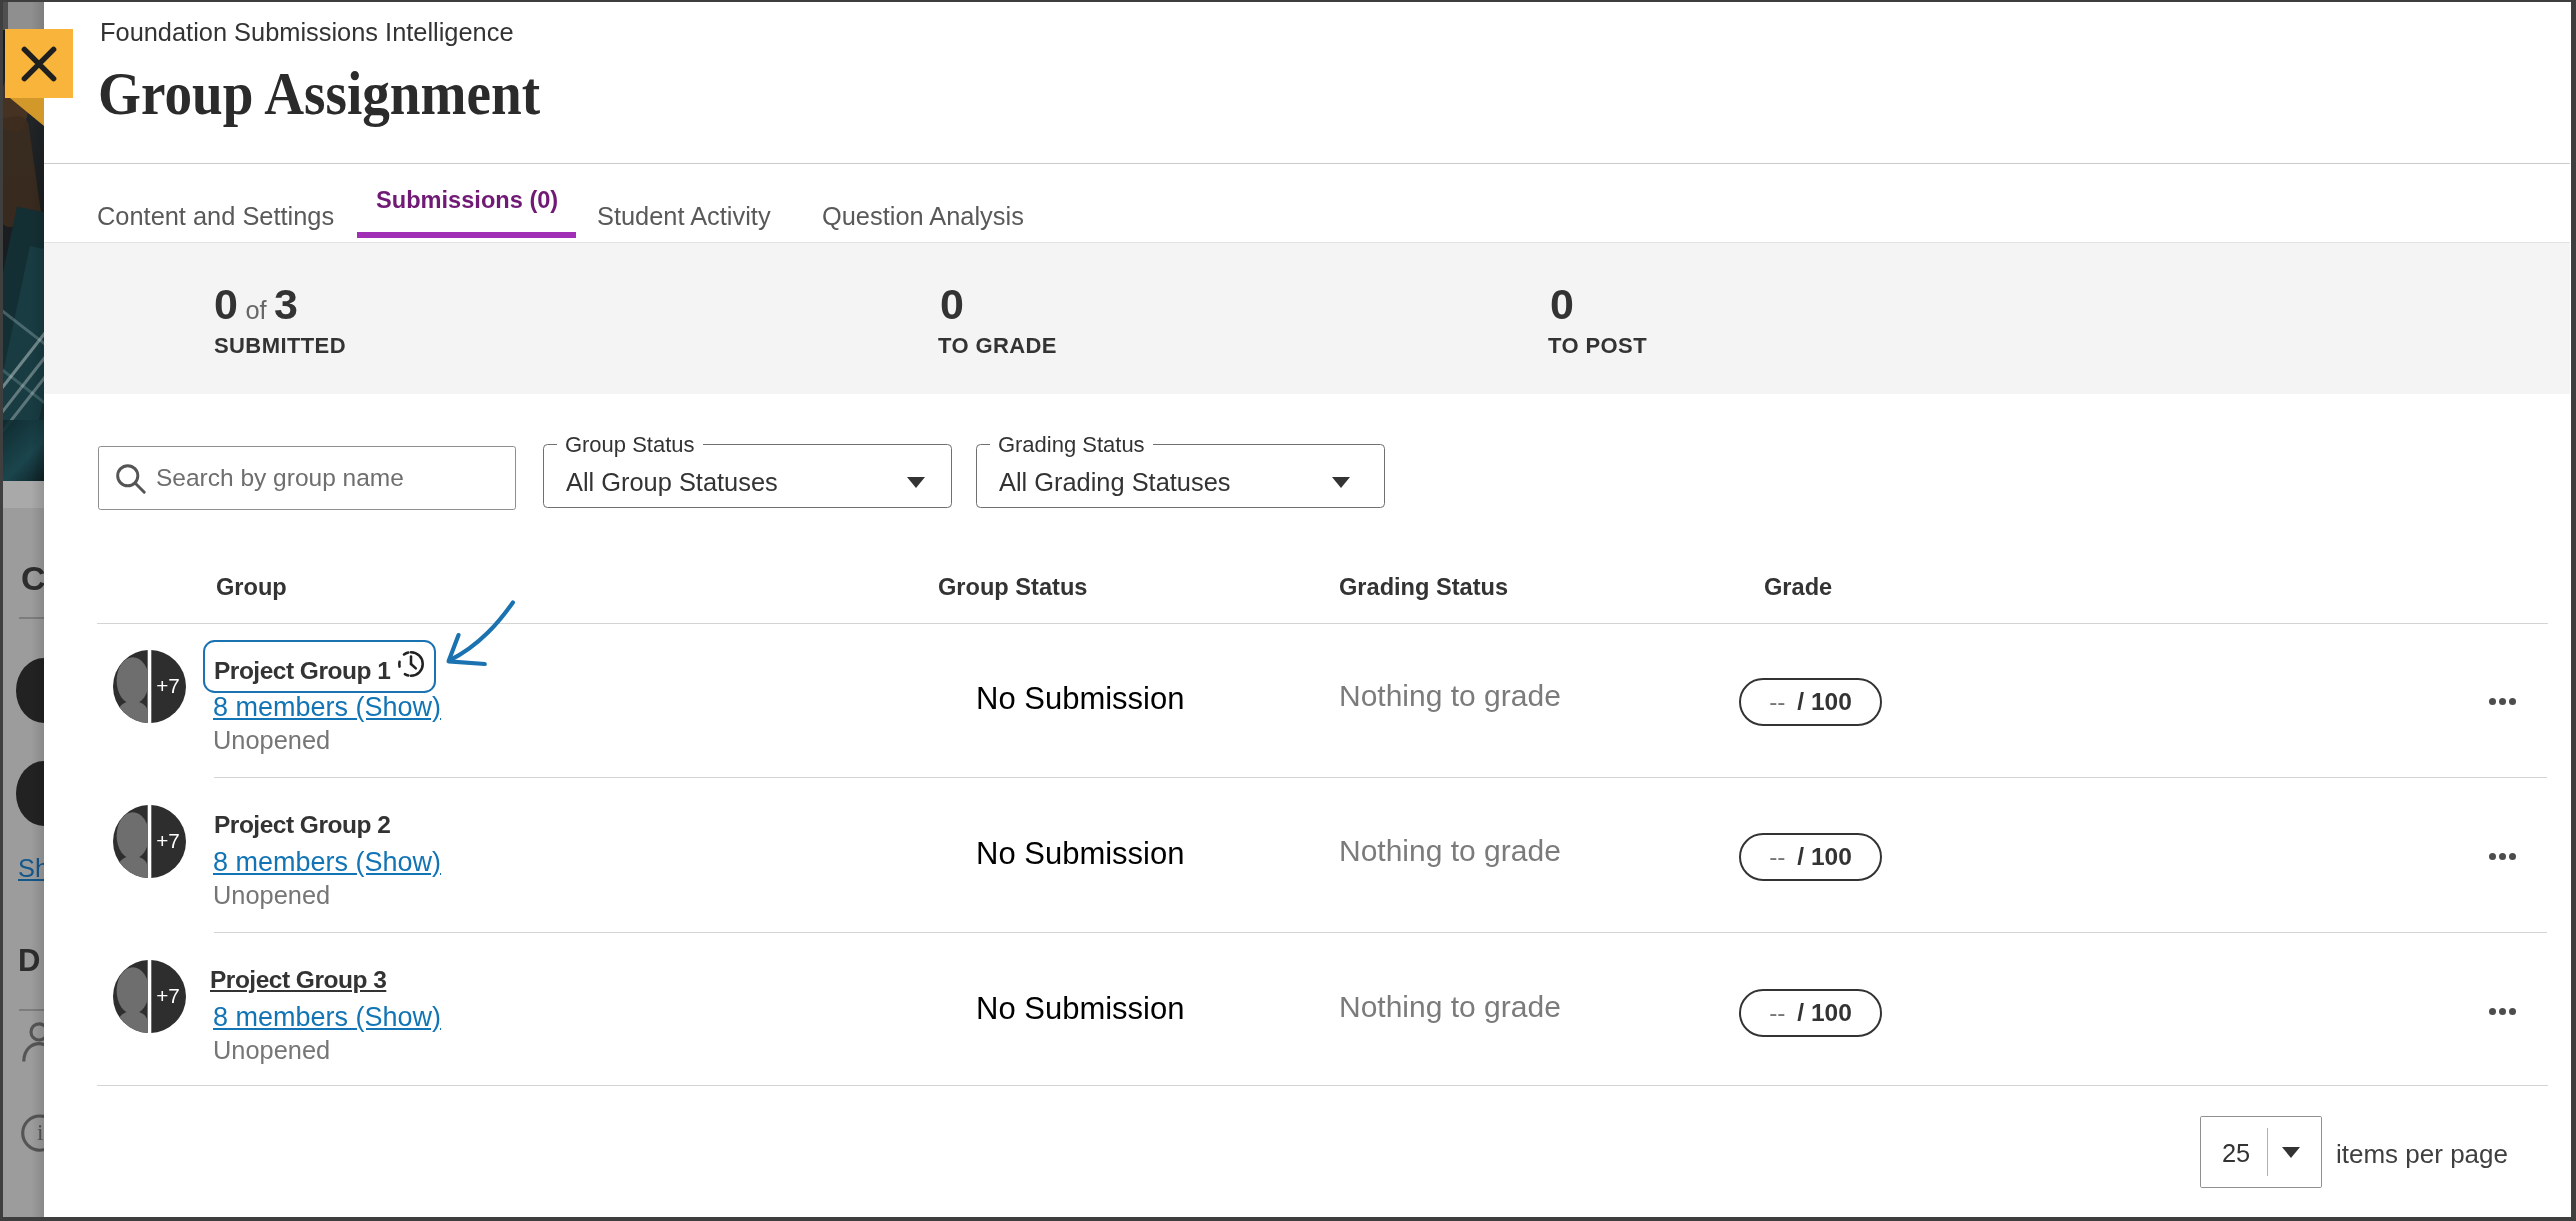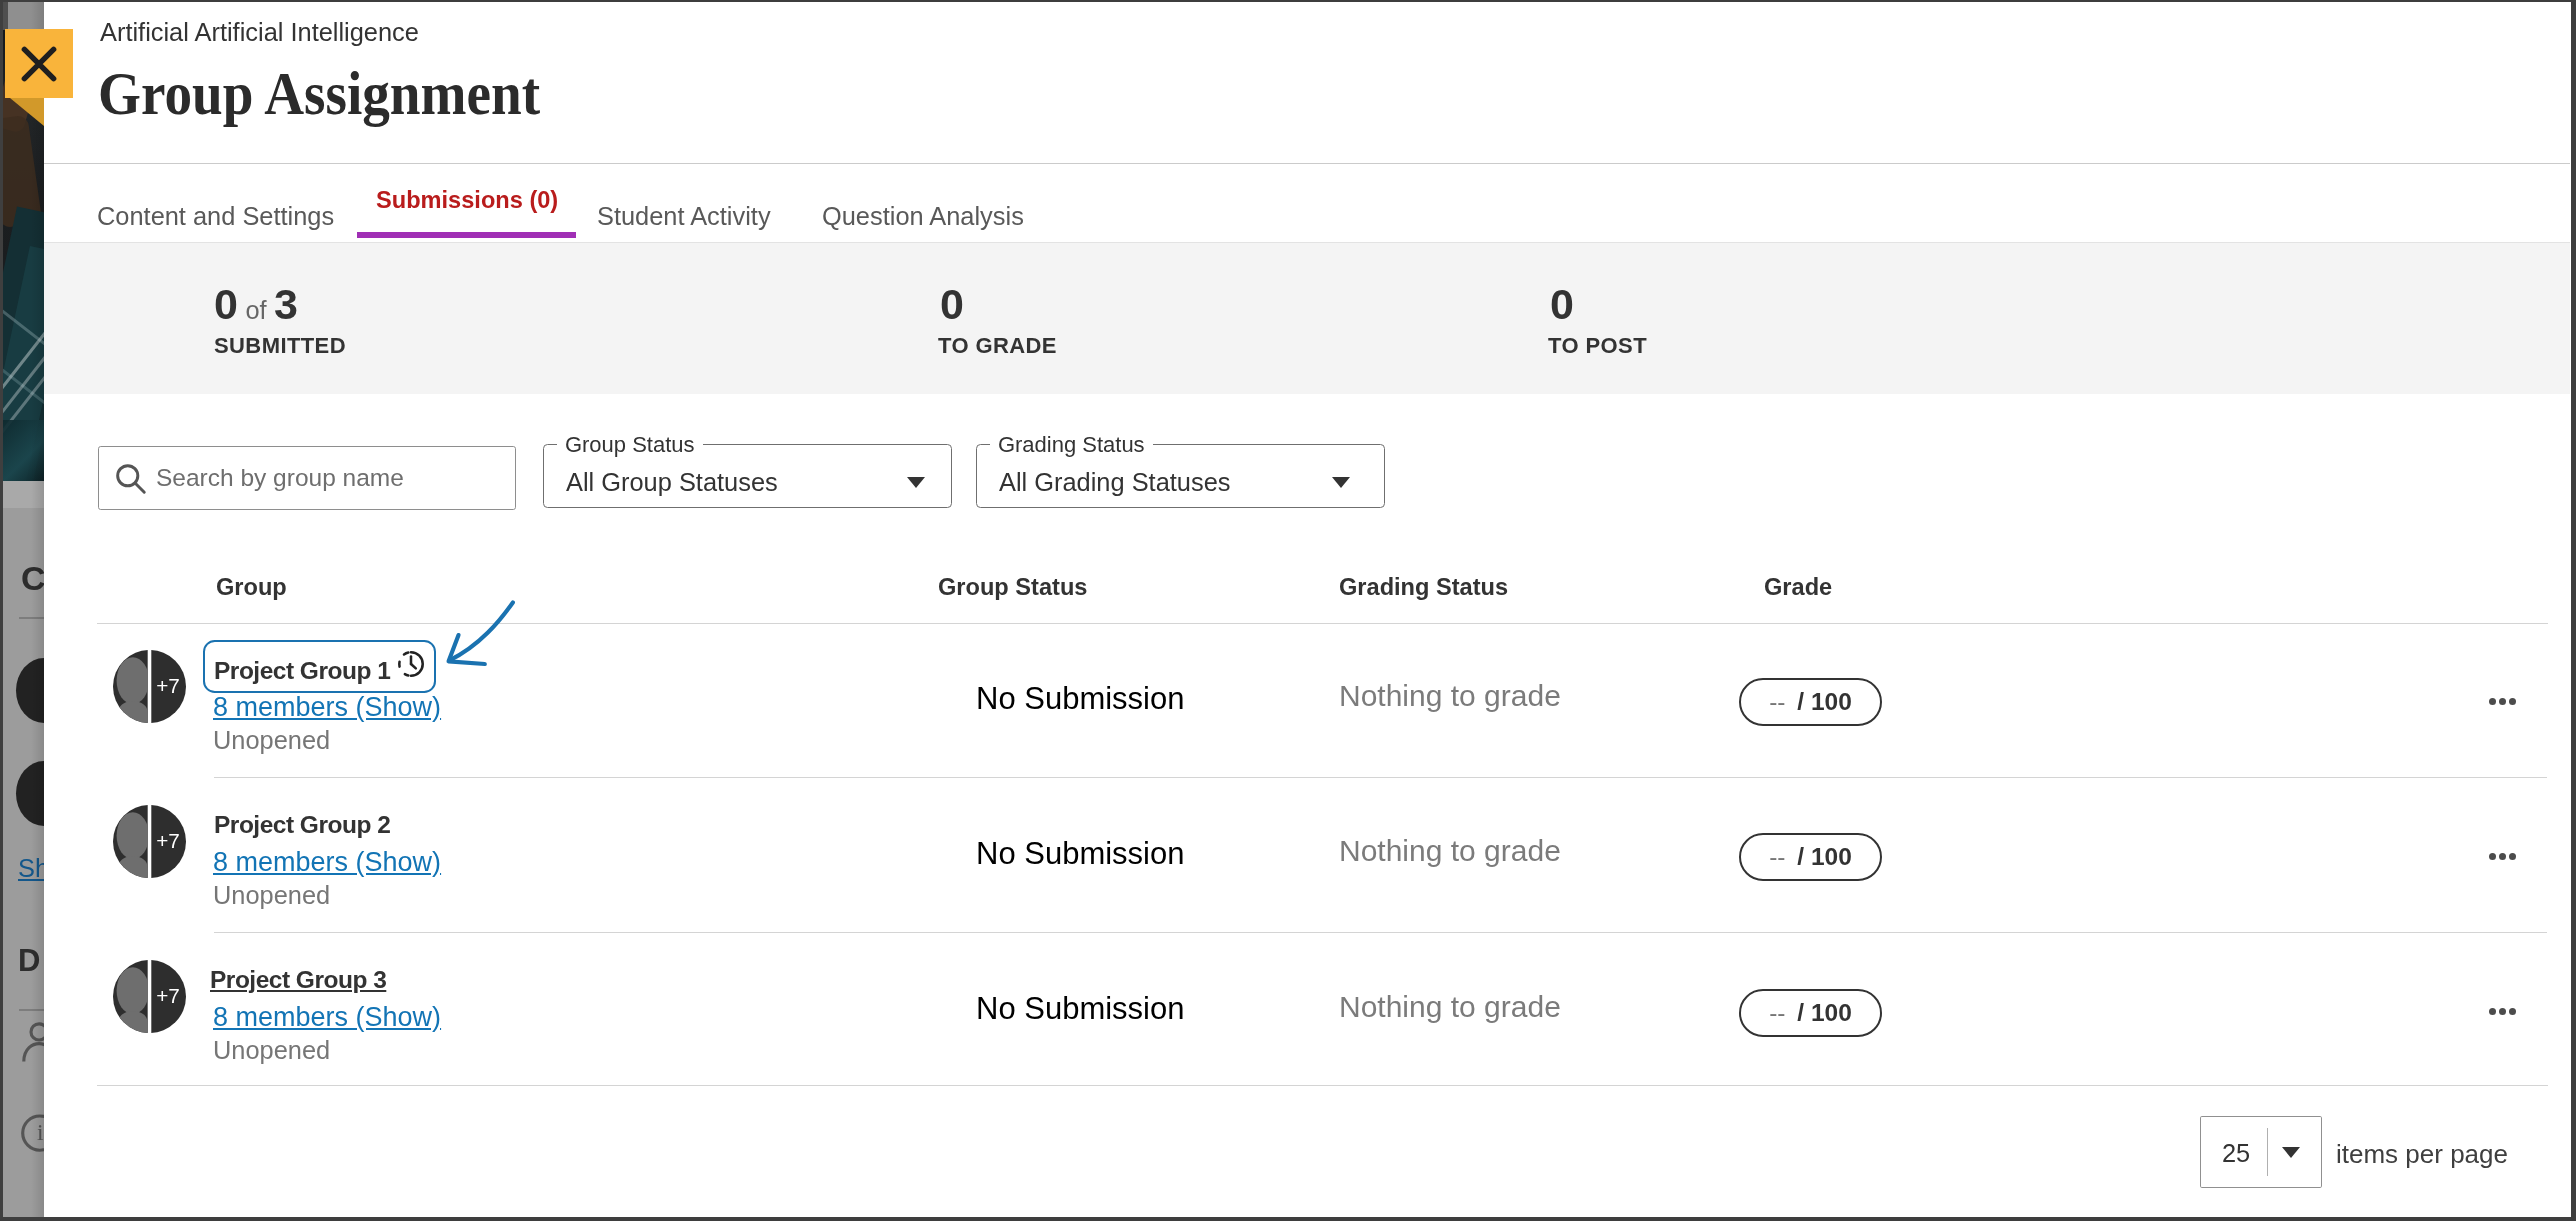--- a/index.html
+++ b/index.html
@@ -32,21 +32,21 @@
      font-size:62px; color:#2b2b2b; transform:scaleX(0.89); transform-origin:0 0; }
   #visbtn { position:absolute; left:2182px; top:36px; width:334px; height:64px; border:1.8px solid #8c8c8c; border-radius:1.8px;
      display:flex; align-items:center; white-space:nowrap; }
   #visbtn .txt { font-size:25.4px; color:#333; margin-left:15.4px; }
   #visbtn .caret { width:0; height:0; border-left:9px solid transparent; border-right:9px solid transparent;
      border-top:11px solid #333; margin-left:18px; }
   #hdivider { position:absolute; left:0px; top:160px; width:2526px; height:1.8px; background:#cbcbcb; }
 
   
   .tab { position:absolute; top:199px; font-size:25.4px; color:#595959; }
-  .tab.active { color:#b91c1c; font-weight:bold; font-size:23.6px; top:184px; }
+  .tab.active { color:#701a75; font-weight:bold; font-size:23.6px; top:184px; }
   #tabunderline { position:absolute; left:313px; top:229px; width:219px; height:6.3px; background:#a02fb5; }
 
   
   #band { position:absolute; left:0px; top:239px; width:2526px; height:152px; background:#f4f4f4; border-top:0.9px solid #e3e3e3; }
   .statnum { position:absolute; top:277px; font-size:43px; font-weight:bold; color:#333; word-spacing:-4.5px; }
   .statnum .of { font-size:25.4px; font-weight:normal; color:#666; }
   .statlab { position:absolute; top:330px; font-size:22px; font-weight:bold; color:#333; letter-spacing:0.4px; }
 
   
   #search { position:absolute; left:54px; top:443px; width:418px; height:64px; border:1.8px solid #8e8e8e; border-radius:2.7px; }
@@ -115,21 +115,21 @@
     <path d="M2 45 C2 30 12 25 19 25 C26 25 32 30 34 38" fill="none" stroke="#555" stroke-width="3.5"></path>
   </svg>
   <svg class="abs" style="left:20px;top:1113px;" width="27" height="42" viewBox="0 0 30 46">
     <circle cx="22" cy="22" r="19" fill="none" stroke="#555" stroke-width="3.5"></circle>
     <text x="19" y="30" font-size="26" fill="#555" font-family="Liberation Serif">i</text>
   </svg>
   <div id="stripshadow"></div>
 </div>
 
 <div id="panel">
-  <div class="crumb">Artificial Artificial Intelligence</div>
+  <div class="crumb">Foundation Submissions Intelligence</div>
   <h1 class="title">Group Assignment</h1>
 
 
   <div id="hdivider"></div>
 
   <span class="tab" style="left:53px;">Content and Settings</span>
   <span class="tab active" style="left:332px;">Submissions (0)</span>
   <span class="tab" style="left:553px;">Student Activity</span>
   <span class="tab" style="left:778px;">Question Analysis</span>
   <div id="tabunderline"></div>

